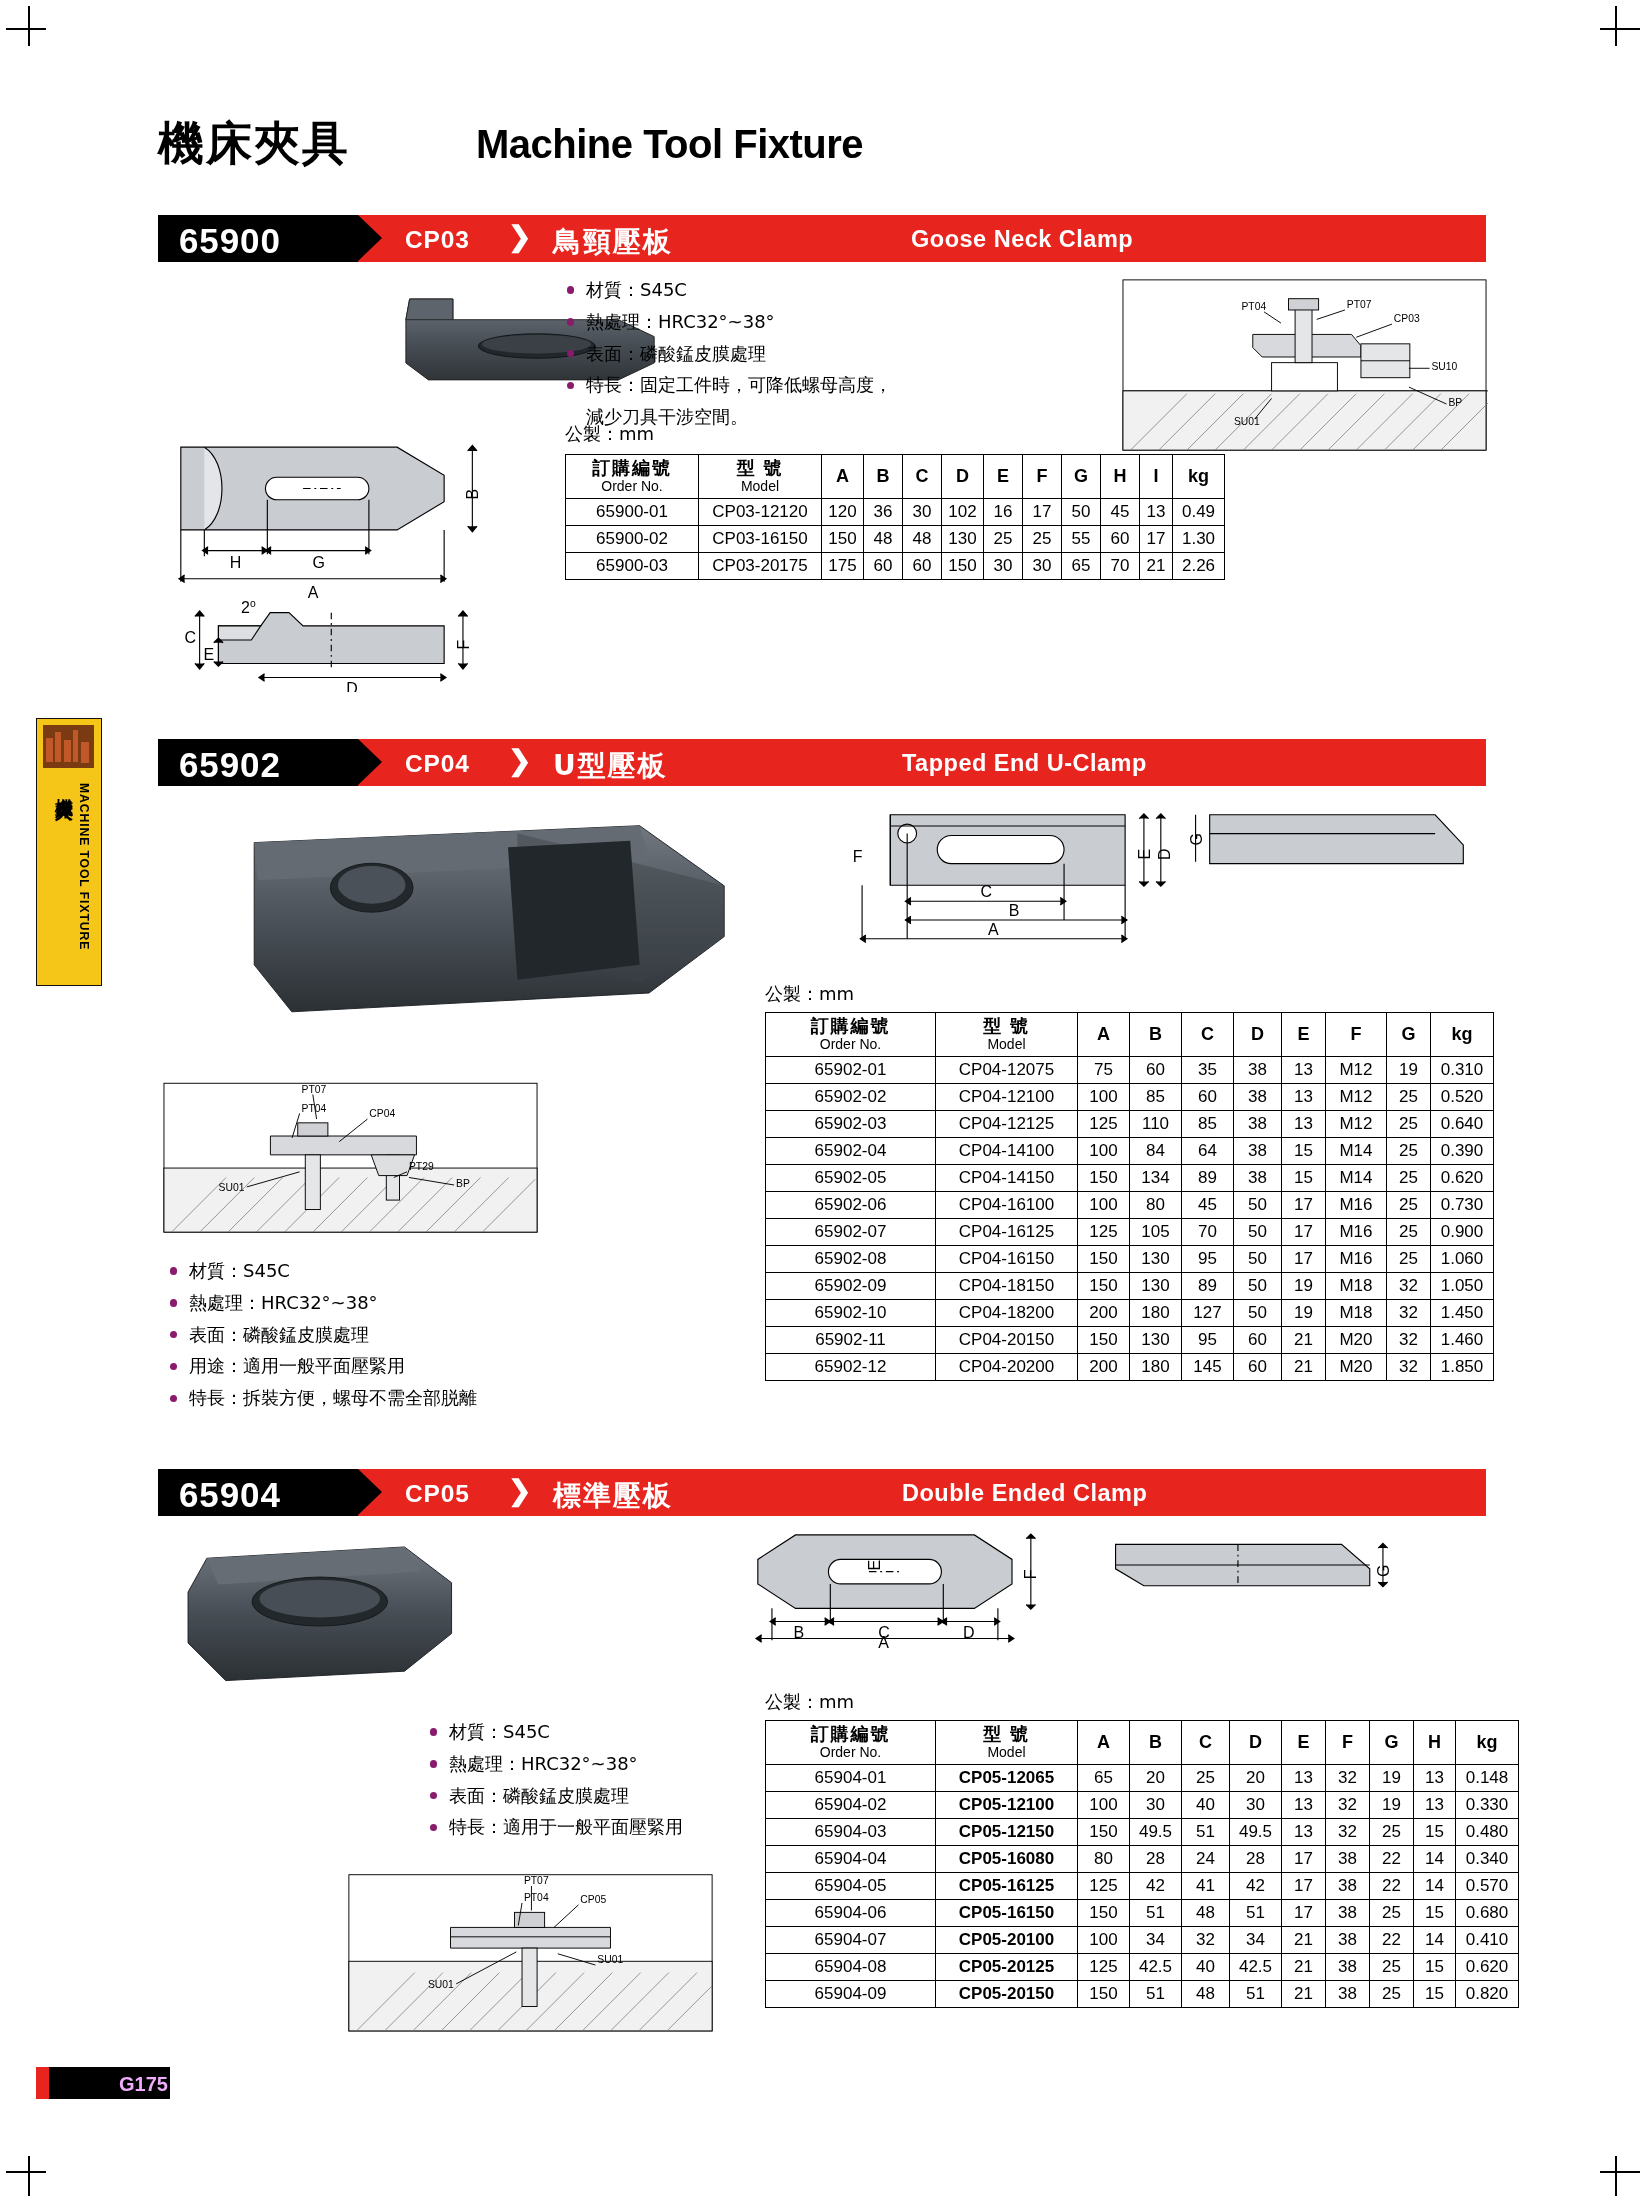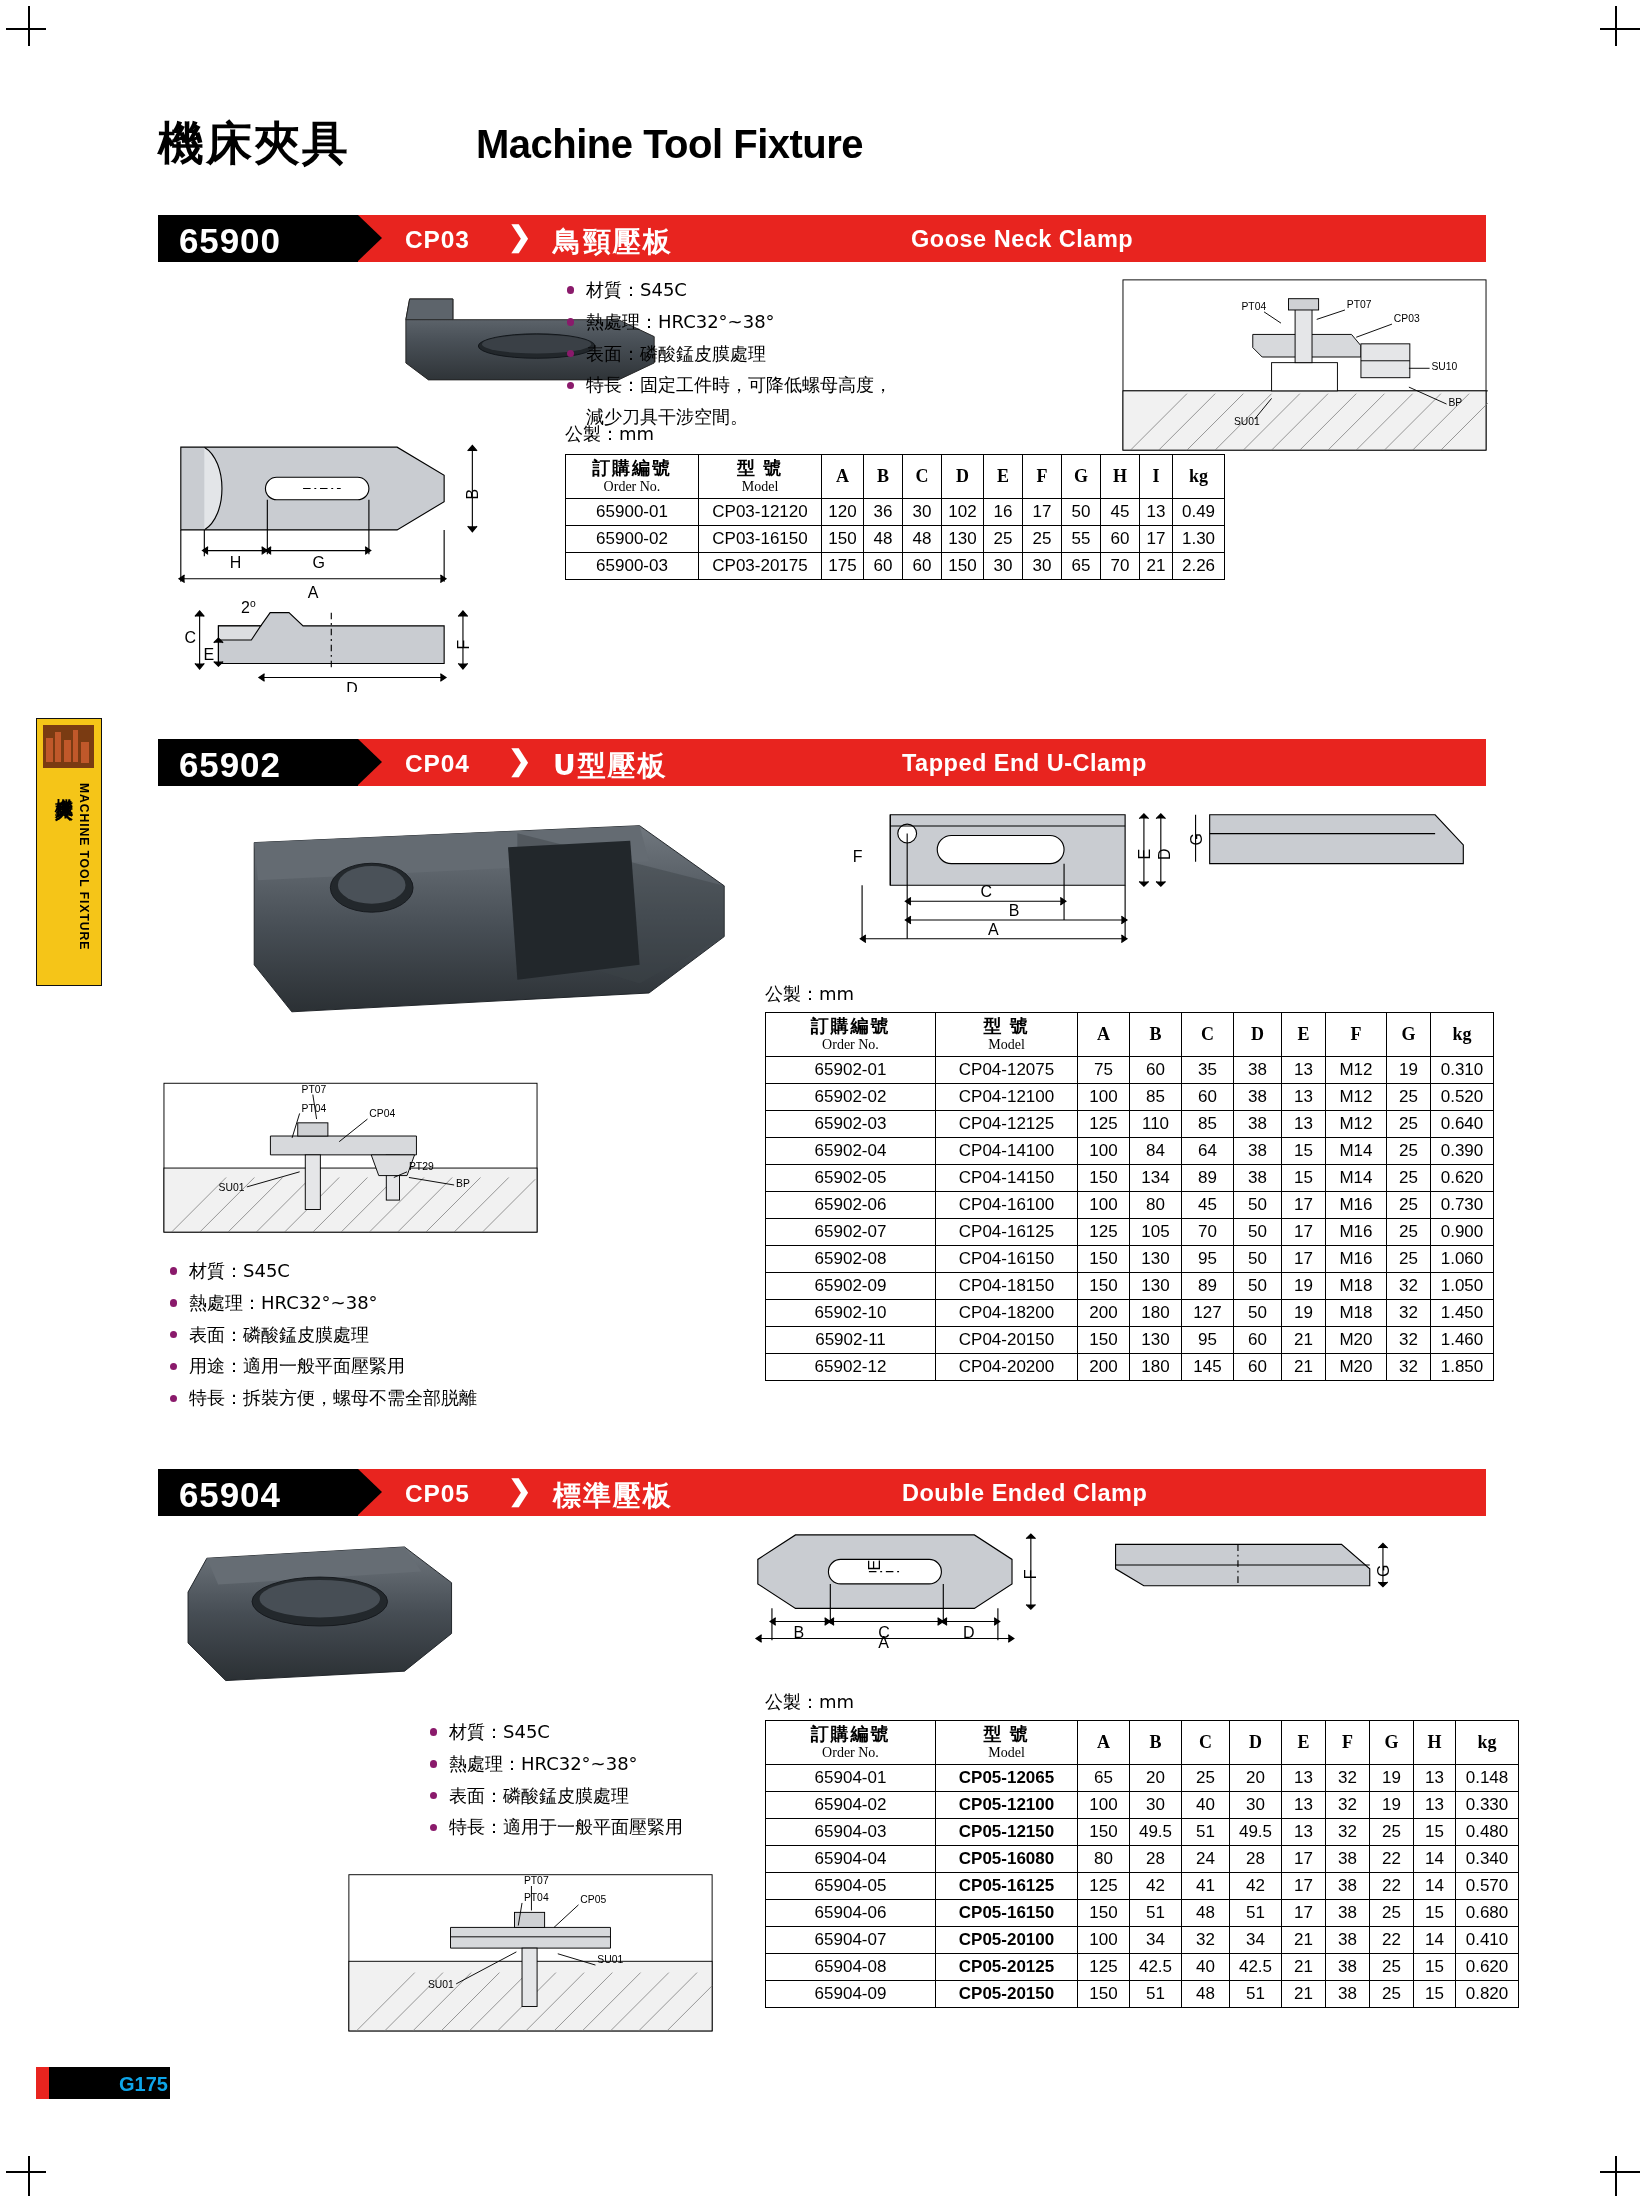--- a/index.html
+++ b/index.html
@@ -57,32 +57,32 @@
     font-family:"DejaVu Sans","Liberation Sans",sans-serif;}
   .specs .row:before{content:"";position:absolute;left:1.9px;top:10.4px;width:7.5px;height:7.5px;border-radius:50%;background:#8a1a6b;}
   .specs .cont{padding-left:21px;white-space:nowrap;font-family:"DejaVu Sans","Liberation Sans",sans-serif;}
 
   .unit{position:absolute;font-size:18px;font-family:"DejaVu Sans","Liberation Sans",sans-serif;}
 
   
   table.spec{position:absolute;border-collapse:collapse;font-size:17px;background:#fff;}
   table.spec th,table.spec td{border:0.9px solid #000;text-align:center;padding:0;height:26px;}
   table.spec thead th{font-weight:bold;font-size:18px;height:43px;
-     font-family:Liberation Serif, serif;}
+     font-family:Liberation Sans, sans-serif;}
   table.spec thead th .zh{display:block;font-size:18px;line-height:20px;letter-spacing:1.9px;}
   table.spec thead th .en{display:block;font-size:14px;line-height:17px;font-weight:normal;}
   table.spec td.ord{font-weight:normal;}
   .tbl-65904 td.mdl{font-weight:bold;}
 
   
   .fig{position:absolute;}
 
   
   .footer{position:absolute;left:36px;top:2067px;width:134px;height:32px;background:#000;}
-  .footer .pg{position:absolute;left:83px;top:5.6px;color:#0ea5e9;font-weight:bold;font-size:20px;}
+  .footer .pg{position:absolute;left:83px;top:5.6px;color:#f0abfc;font-weight:bold;font-size:20px;}
   .footer .red{position:absolute;left:0;top:0;width:13px;height:32px;background:#e8241f;}
 </style>
 </head>
 <body>
 
 <div class="page">
 
   <div class="crop v" style="left:28px;top:5.6px;"></div>
   <div class="crop h" style="left:5.6px;top:28px;"></div>
   <div class="crop v" style="left:1615px;top:5.6px;"></div>

